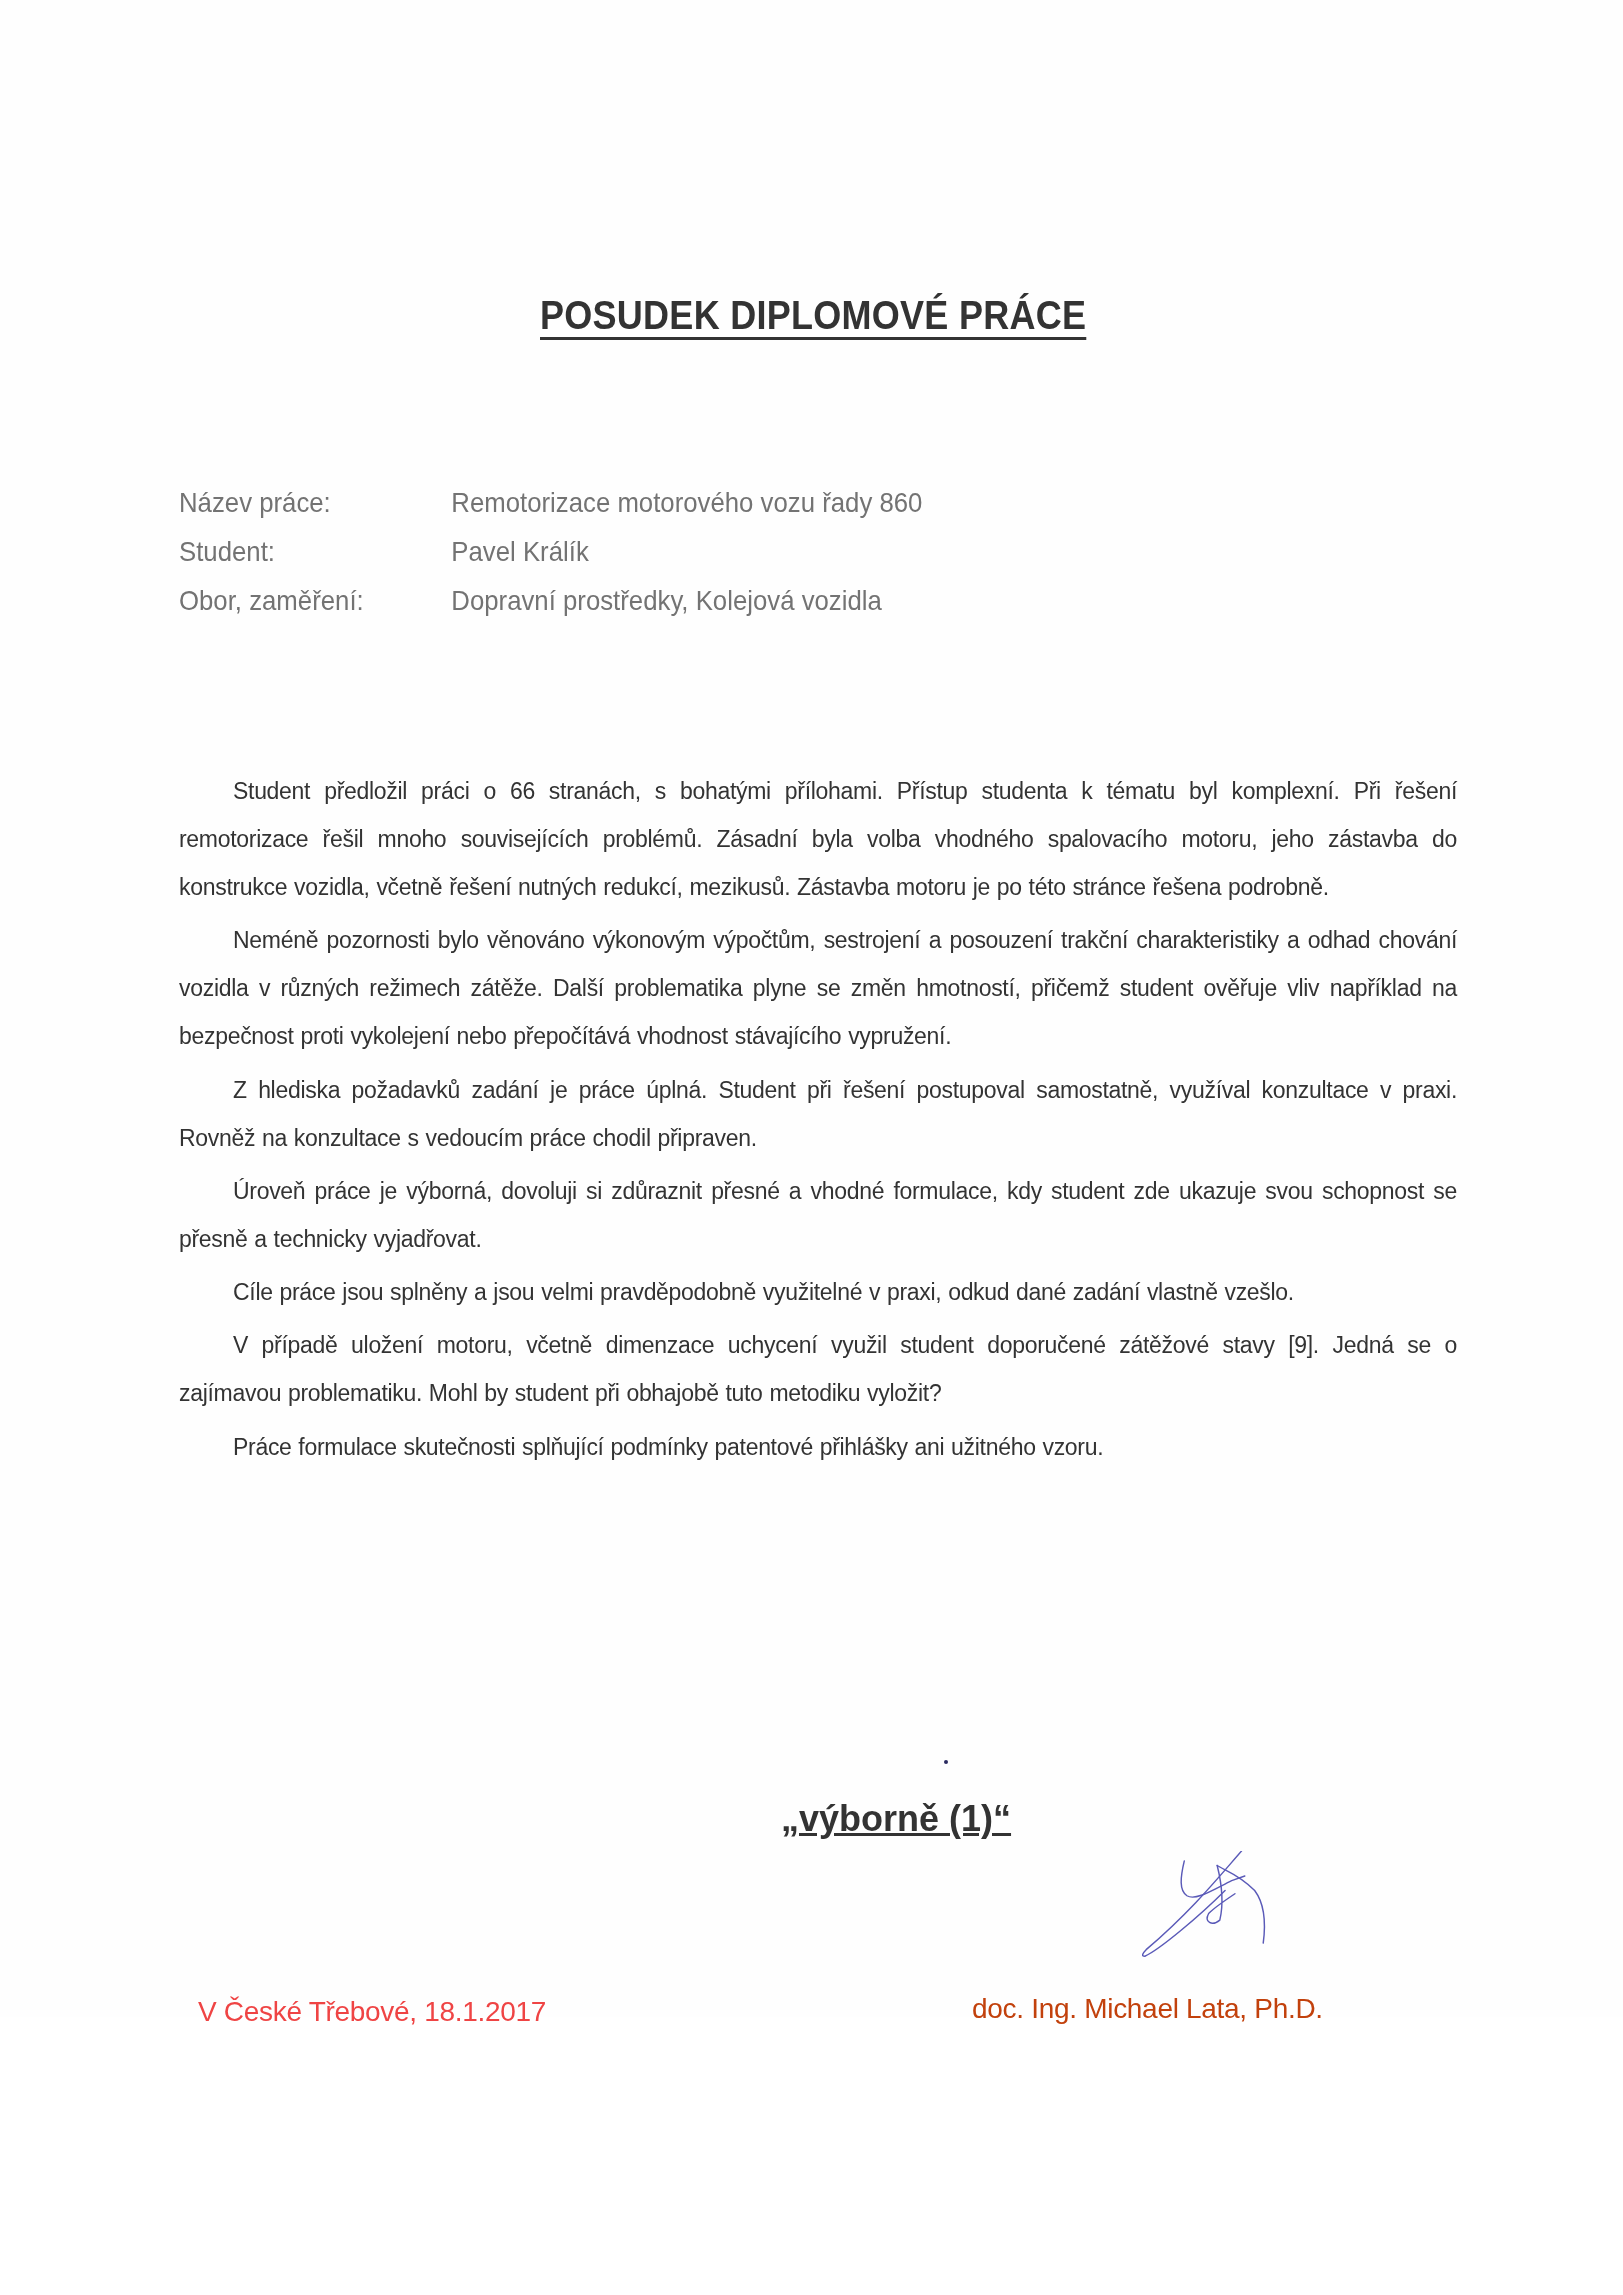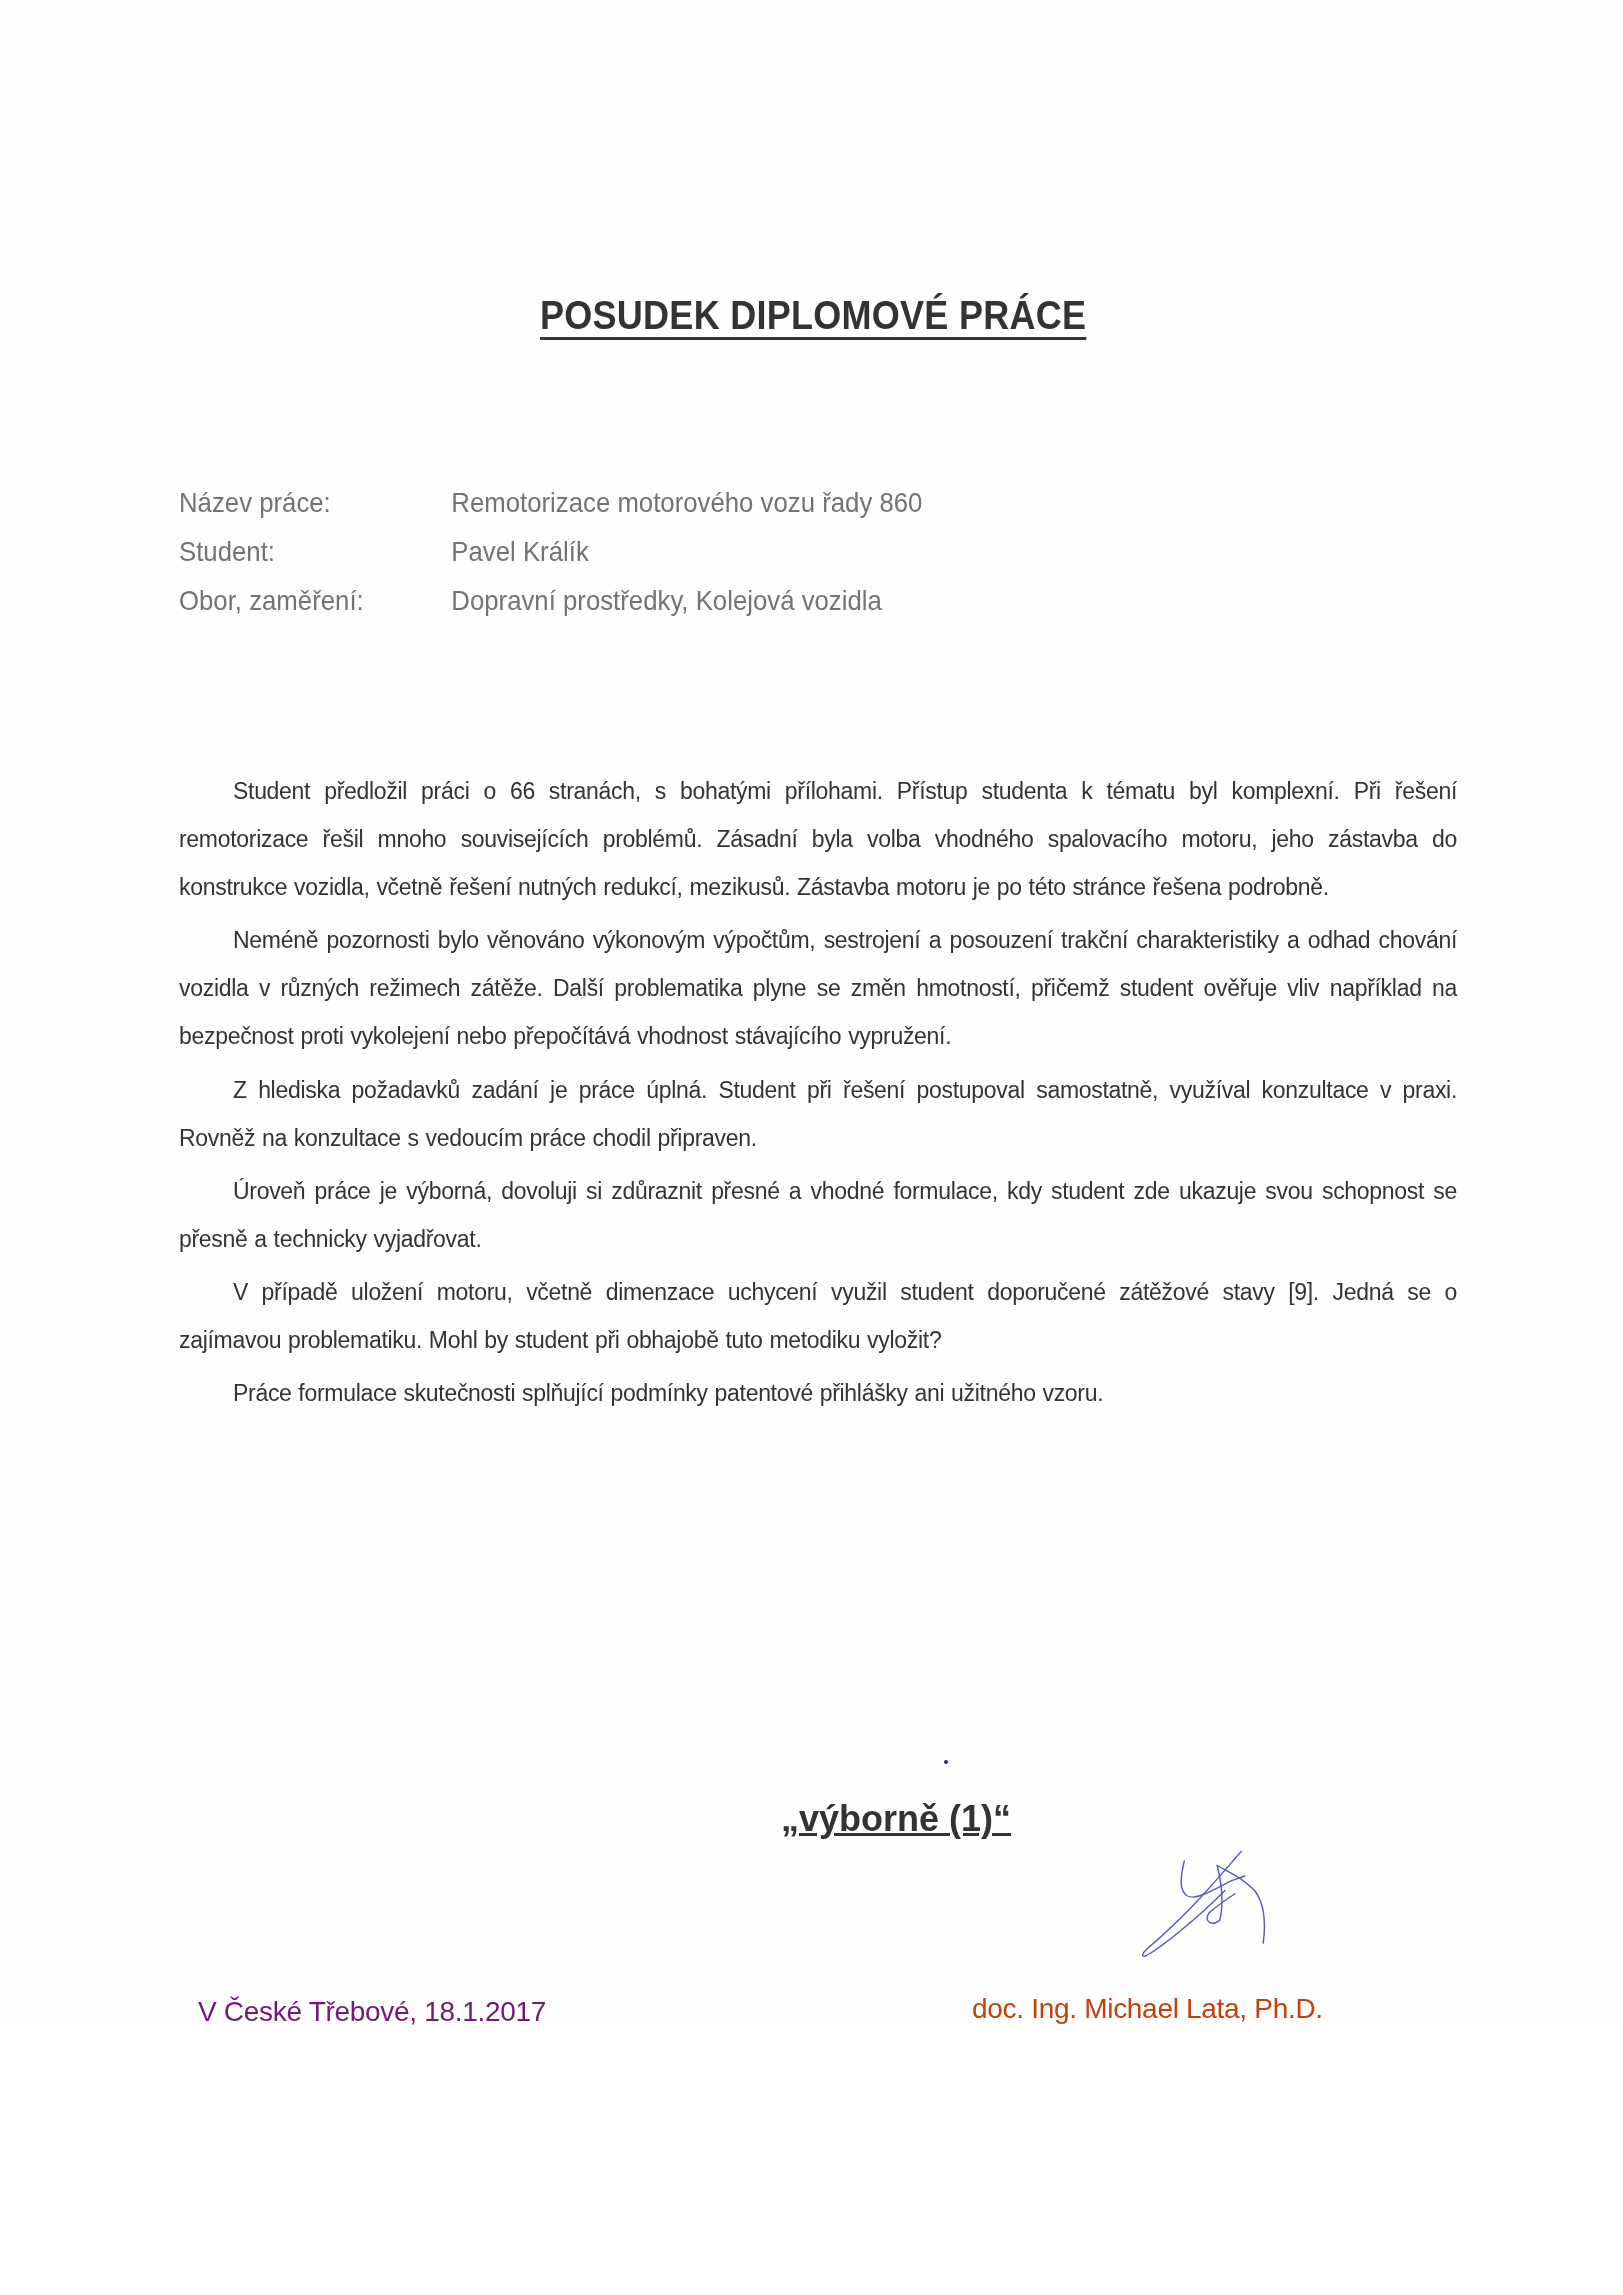--- a/index.html
+++ b/index.html
@@ -103,21 +103,21 @@
       left: 1133px;
       top: 1851px;
       width: 171px;
       height: 125px;
     }
     .place-date {
       position: absolute;
       left: 198px;
       top: 1996px;
       font-size: 28px;
-      color: #701a75;
+      color: #ef4444;
       white-space: nowrap;
       letter-spacing: -0.3px;
     }
     .signer {
       position: absolute;
       left: 972px;
       top: 1993px;
       font-size: 28px;
       color: #c2410c;
       white-space: nowrap;
@@ -144,20 +144,21 @@
       <span class="meta-label">Obor, zaměření:</span>
       <span class="meta-value">Dopravní prostředky, Kolejová vozidla</span>
     </div>
   </div>
 
   <div class="body">
     <p class="para">Student předložil práci o 66 stranách, s bohatými přílohami. Přístup studenta k tématu byl komplexní. Při řešení remotorizace řešil mnoho souvisejících problémů. Zásadní byla volba vhodného spalovacího motoru, jeho zástavba do konstrukce vozidla, včetně řešení nutných redukcí, mezikusů. Zástavba motoru je po této stránce řešena podrobně.</p>
     <p class="para">Neméně pozornosti bylo věnováno výkonovým výpočtům, sestrojení a posouzení trakční charakteristiky a odhad chování vozidla v různých režimech zátěže. Další problematika plyne se změn hmotností, přičemž student ověřuje vliv například na bezpečnost proti vykolejení nebo přepočítává vhodnost stávajícího vypružení.</p>
     <p class="para">Z hlediska požadavků zadání je práce úplná. Student při řešení postupoval samostatně, využíval konzultace v praxi. Rovněž na konzultace s vedoucím práce chodil připraven.</p>
     <p class="para">Úroveň práce je výborná, dovoluji si zdůraznit přesné a vhodné formulace, kdy student zde ukazuje svou schopnost se přesně a technicky vyjadřovat.</p>
+    <p class="para">Cíle práce jsou splněny a jsou velmi pravděpodobně využitelné v praxi, odkud dané zadání vlastně vzešlo.</p>
     <p class="para">V případě uložení motoru, včetně dimenzace uchycení využil student doporučené zátěžové stavy [9]. Jedná se o zajímavou problematiku. Mohl by student při obhajobě tuto metodiku vyložit?</p>
     <p class="para">Práce formulace skutečnosti splňující podmínky patentové přihlášky ani užitného vzoru.</p>
   </div>
 
 
   <div class="dot"></div>
 
   <div class="grade">„výborně (1)“</div>
 
   <svg class="signature" viewBox="0 0 260 190" xmlns="http://www.w3.org/2000/svg">

